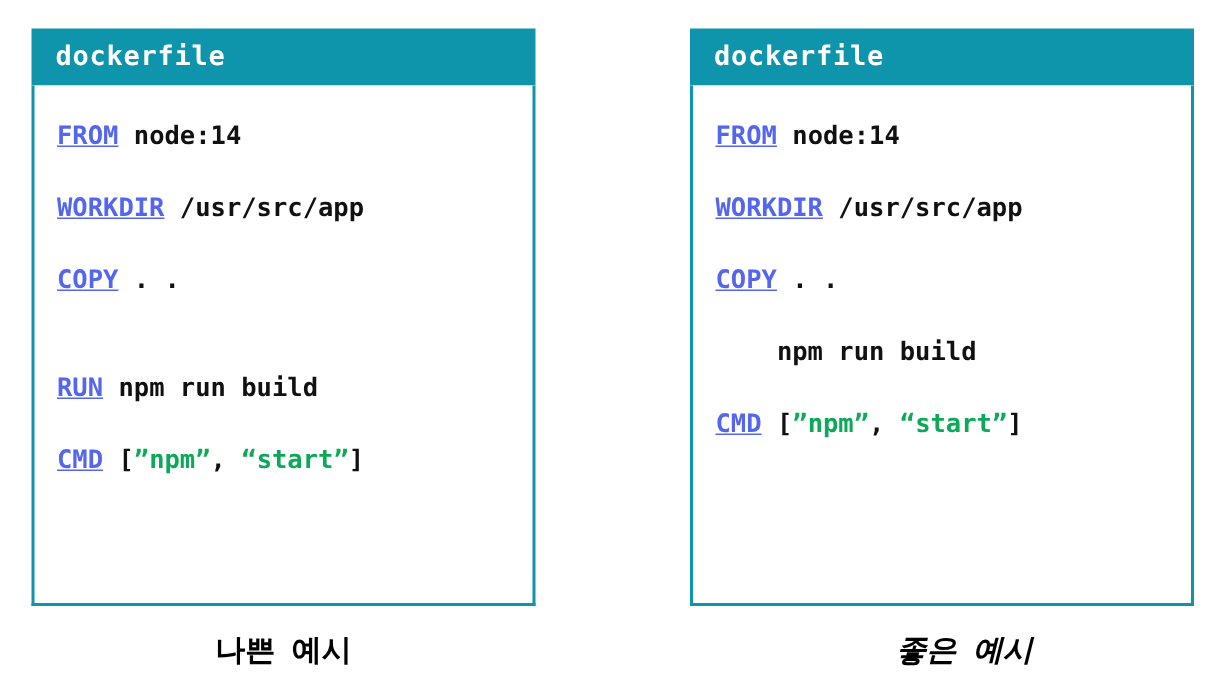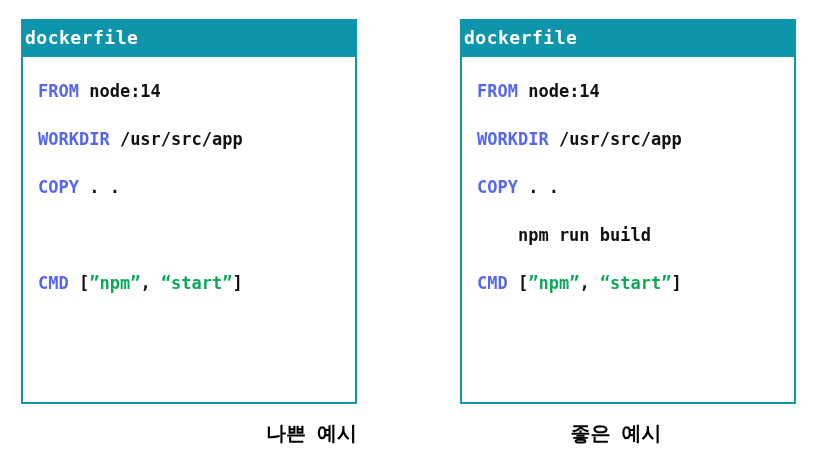--- a/index.html
+++ b/index.html
@@ -21,73 +21,74 @@
   .panel.right { left: 460px; }
 
   .panel-header {
     height: 38px;
     background: var(--teal);
     color: #ffffff;
     font-family: "DejaVu Sans Mono", monospace;
     font-weight: bold;
     font-size: 18px;
     line-height: 38px;
-    padding-left: 4px;
+    padding-left: 16px;
     letter-spacing: 0.5px;
   }
 
   .panel-body {
     height: 347px;
     background: #ffffff;
     border: 2px solid var(--teal);
     border-top: none;
     padding: 22px 10px 0 15px;
     font-family: "DejaVu Sans Mono", monospace;
     font-weight: bold;
     font-size: 17px;
   }
 
   .code-line {
     white-space: pre;
     line-height: 24px;
     height: 24px;
     color: var(--codeText);
   }
-  .code-line .kw  { color: var(--keyword); }
+  .code-line .kw  { color: var(--keyword); text-decoration: underline; }
   .code-line .tx  { color: var(--codeText); text-align: right; }
   .code-line .str { color: var(--string); margin-top: 36px; }
 
   .caption {
     position: absolute;
     top: 420px;
     width: 336px;
     text-align: center;
     font-weight: bold;
     font-size: 20px;
     color: #000000;
     white-space: pre;
   }
-  .caption.left  { left: 21px; text-align: right; }
-  .caption.right { left: 448px; }
+  .caption.left  { left: 21px; }
+  .caption.right { left: 475px; font-style: italic; }
 </style>
 </head>
 <body>
 
 <div class="stage">
 
   <div class="panel left">
     <div class="panel-header">dockerfile</div>
     <div class="panel-body">
         <div class="code-line"><span class="kw">FROM</span><span class="tx"> node:14</span></div>
         <div class="code-line"> </div>
         <div class="code-line"><span class="kw">WORKDIR</span><span class="tx"> /usr/src/app</span></div>
         <div class="code-line"> </div>
         <div class="code-line"><span class="kw">COPY</span><span class="tx"> . .</span></div>
         <div class="code-line"> </div>
         <div class="code-line"> </div>
+        <div class="code-line"><span class="kw">RUN</span><span class="tx"> npm run build</span></div>
         <div class="code-line"> </div>
         <div class="code-line"><span class="kw">CMD</span><span class="tx"> [</span><span class="str">”npm”</span><span class="tx">, </span><span class="str">“start”</span><span class="tx">]</span></div>
       </div>
   </div>
 
   <div class="panel right">
     <div class="panel-header">dockerfile</div>
     <div class="panel-body">
         <div class="code-line"><span class="kw">FROM</span><span class="tx"> node:14</span></div>
         <div class="code-line"> </div>

